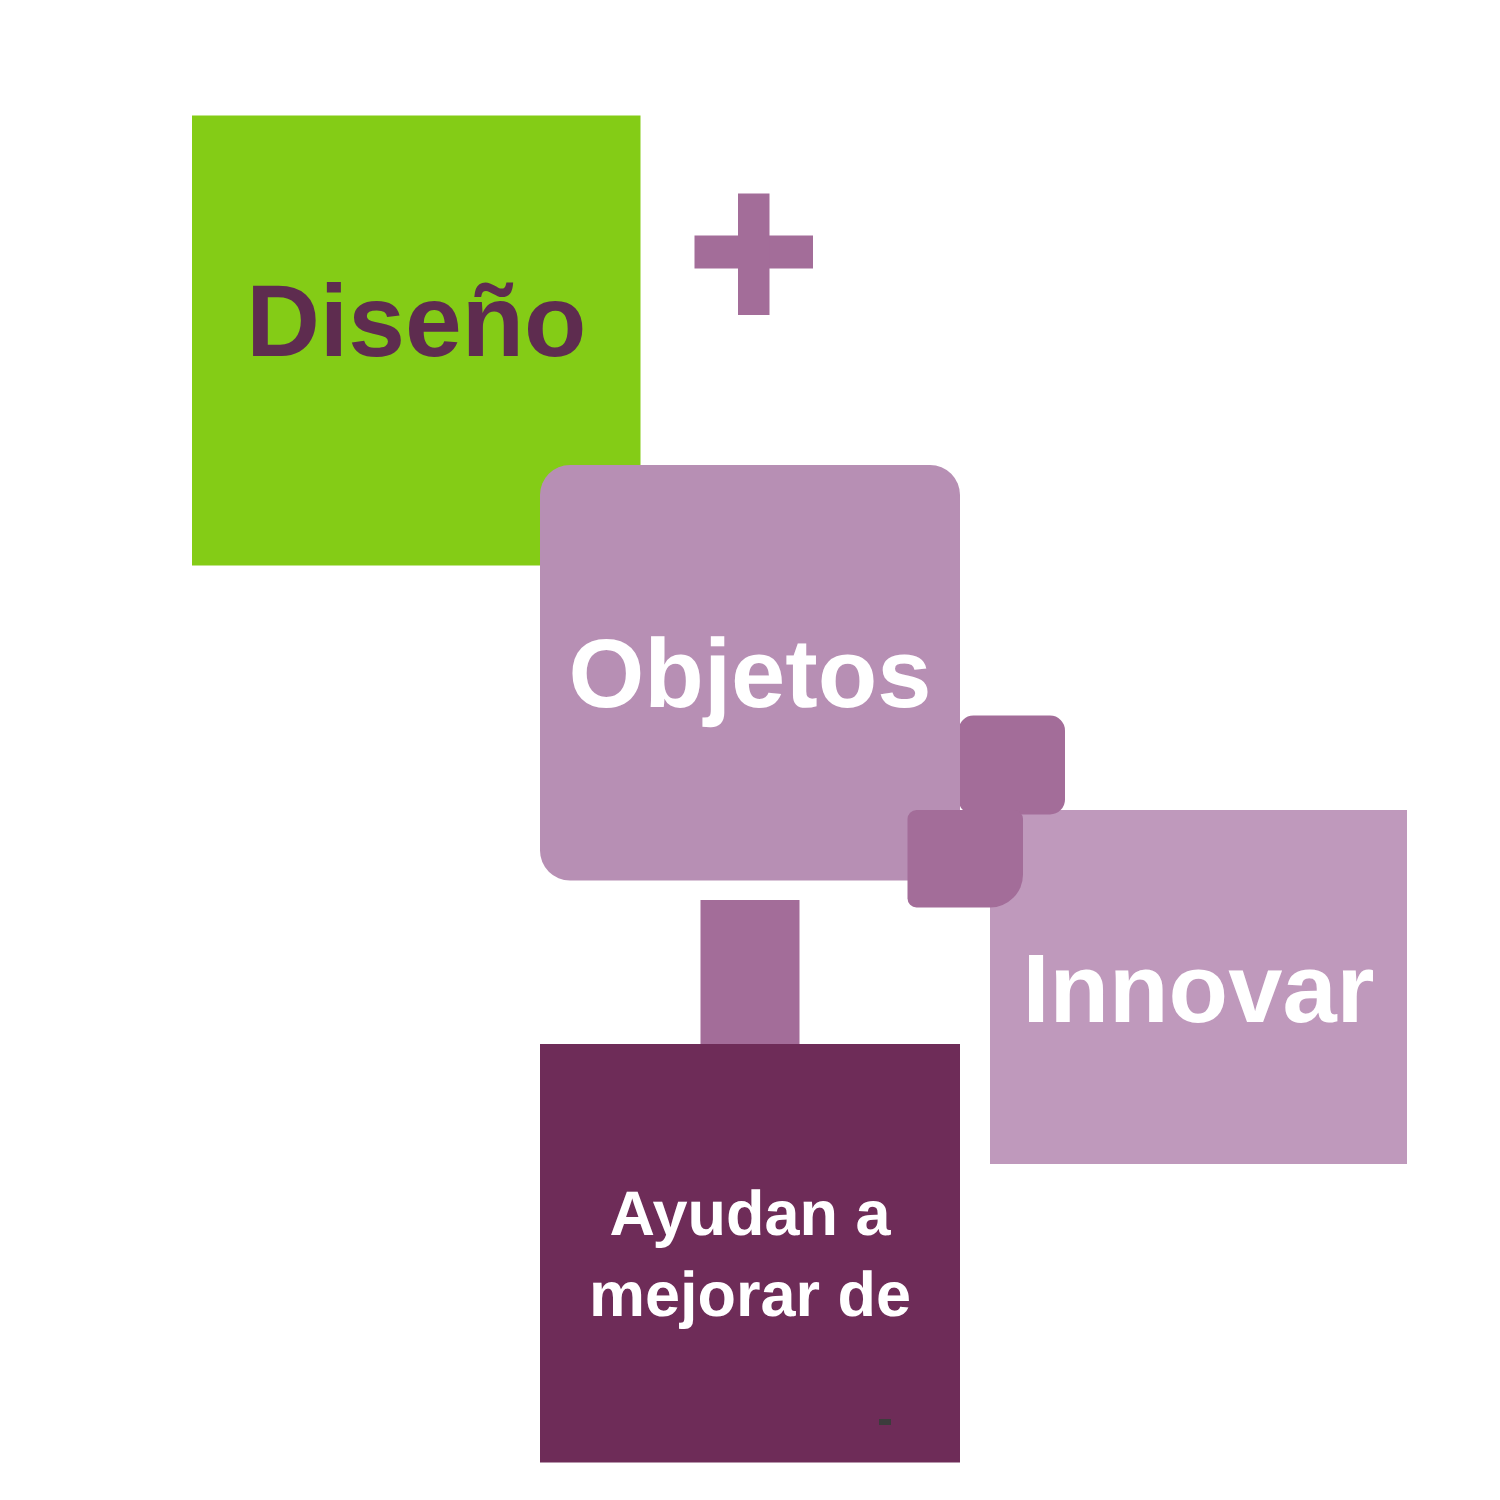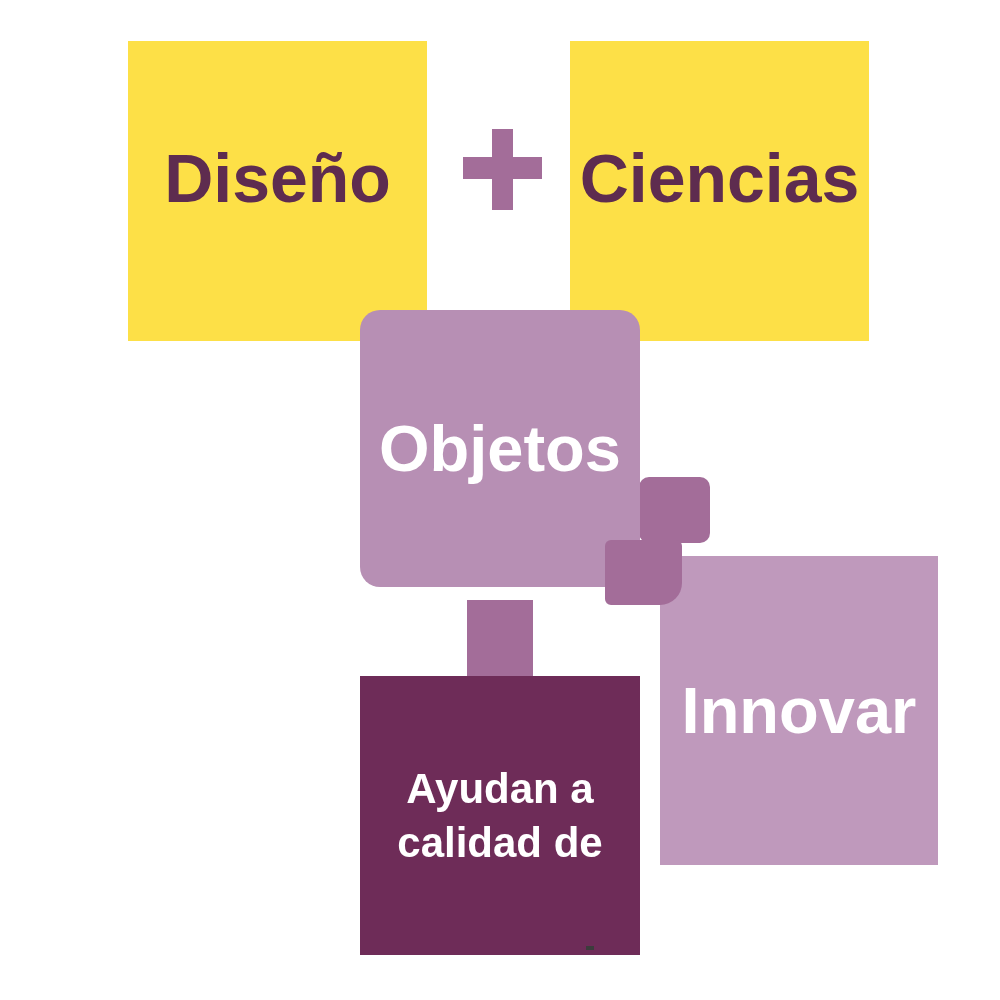--- a/index.html
+++ b/index.html
@@ -21,22 +21,23 @@
     position: absolute;
     display: flex;
     align-items: center;
     justify-content: center;
     box-sizing: border-box;
     text-align: center;
   }
   .light-box {
     width: 299px;
     height: 300px;
-    background: #fde047;
+    background: #84cc16;
     z-index: 1;
+    margin-top: 36px;
   }
   .light-box .label {
     color: #5e2c4f;
     font-size: 68px;
     font-weight: bold;
     transform: translateY(-13px);
     letter-spacing: 0px;
     white-space: nowrap;
   }
   .box-diseno  { left: 128px; top: 41px; }
@@ -83,36 +84,36 @@
     position: absolute;
     left: 605px; top: 540px;
     width: 77px; height: 65px;
     background: #a36d99;
     border-radius: 6px;
     border-bottom-right-radius: 22px;
     z-index: 5;
   }
 
   .box-innovar {
-    left: 660px; top: 556px;
-    width: 278px; height: 309px;
+    left: 660px; top: 540px;
+    width: 278px; height: 236px;
     background: #bf99bc;
     z-index: 2;
   }
 
   .connector-bar {
     position: absolute;
     left: 467px; top: 600px;
     width: 66px; height: 97px;
     background: #a36d99;
     z-index: 2;
   }
 
   .box-resultado {
-    left: 360px; top: 676px;
+    left: 360px; top: 696px;
     width: 280px; height: 279px;
     background: #6e2c58;
     z-index: 2;
   }
   .box-resultado .label {
     color: #ffffff;
     font-size: 42px;
     font-weight: bold;
     line-height: 54px;
   }
@@ -133,40 +134,37 @@
 
   <div class="box light-box box-diseno">
     <span class="label">Diseño</span>
   </div>
 
   <div class="plus-icon">
     <div class="plus-h"></div>
     <div class="plus-v"></div>
   </div>
 
-  <div class="box light-box box-ciencias">
-    <span class="label">Ciencias</span>
-  </div>
 
   <div class="connector-square-1"></div>
 
   <div class="box box-innovar">
     <span class="label">Innovar</span>
   </div>
 
   <div class="box box-objetos">
     <span class="label">Objetos</span>
   </div>
 
   <div class="connector-square-2"></div>
 
   <div class="connector-bar"></div>
 
   <div class="box box-resultado">
     <span class="label">
       <span class="line">Ayudan a</span>
-      <span class="line">calidad de</span>
+      <span class="line">mejorar de</span>
     </span>
   </div>
 
   <div class="stray-dash"></div>
 
 </div>
 
 </body></html>

